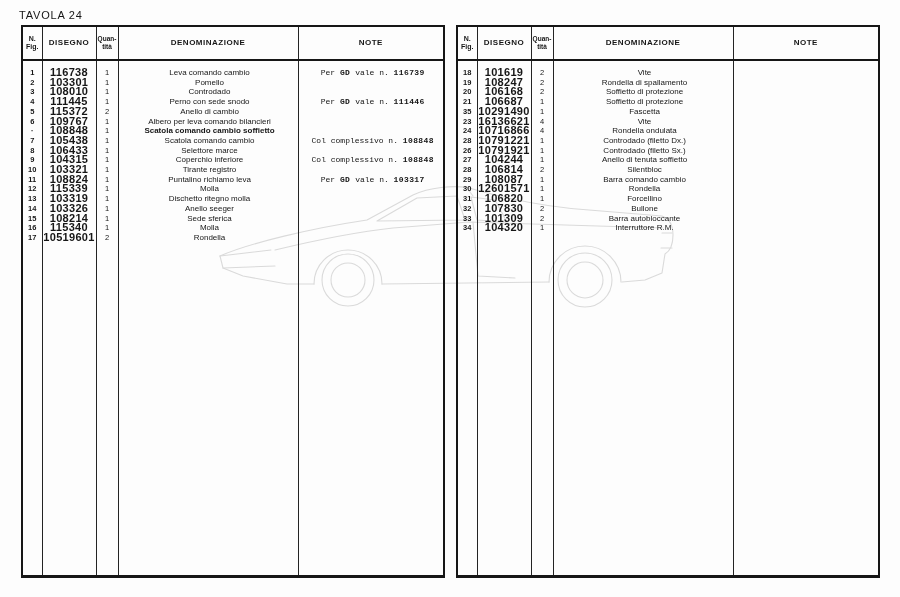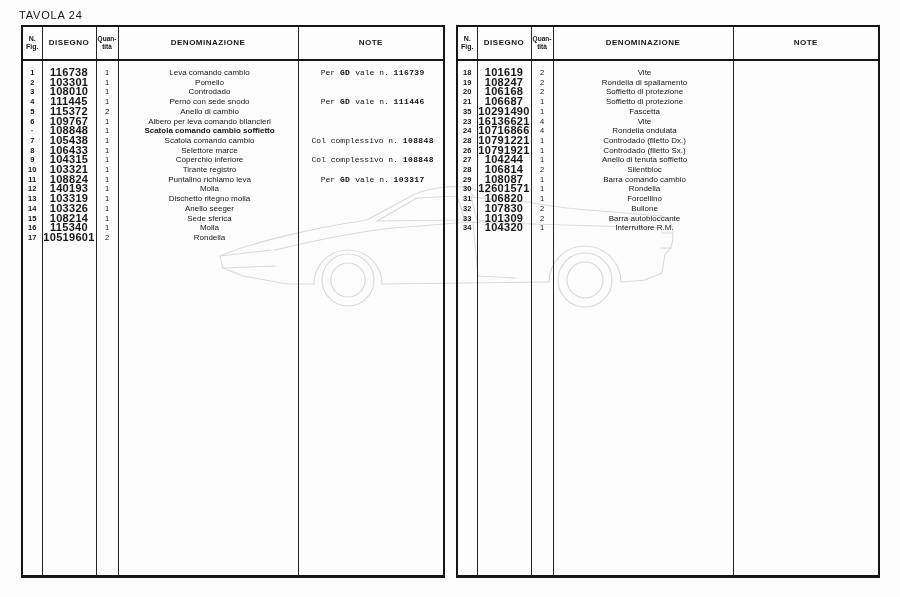--- a/index.html
+++ b/index.html
@@ -190,21 +190,21 @@
       </tr>
       <tr>
         <td class="c-fig">11</td>
         <td class="c-dis">108824</td>
         <td class="c-qty">1</td>
         <td class="c-den">Puntalino richiamo leva</td>
         <td class="c-note"><span>Per </span><span class="b">GD</span><span> vale n. </span><span class="b">103317</span></td>
       </tr>
       <tr>
         <td class="c-fig">12</td>
-        <td class="c-dis">140193</td>
+        <td class="c-dis">115339</td>
         <td class="c-qty">1</td>
         <td class="c-den">Molla</td>
         <td class="c-note"></td>
       </tr>
       <tr>
         <td class="c-fig">13</td>
         <td class="c-dis">103319</td>
         <td class="c-qty">1</td>
         <td class="c-den">Dischetto ritegno molla</td>
         <td class="c-note"></td>

